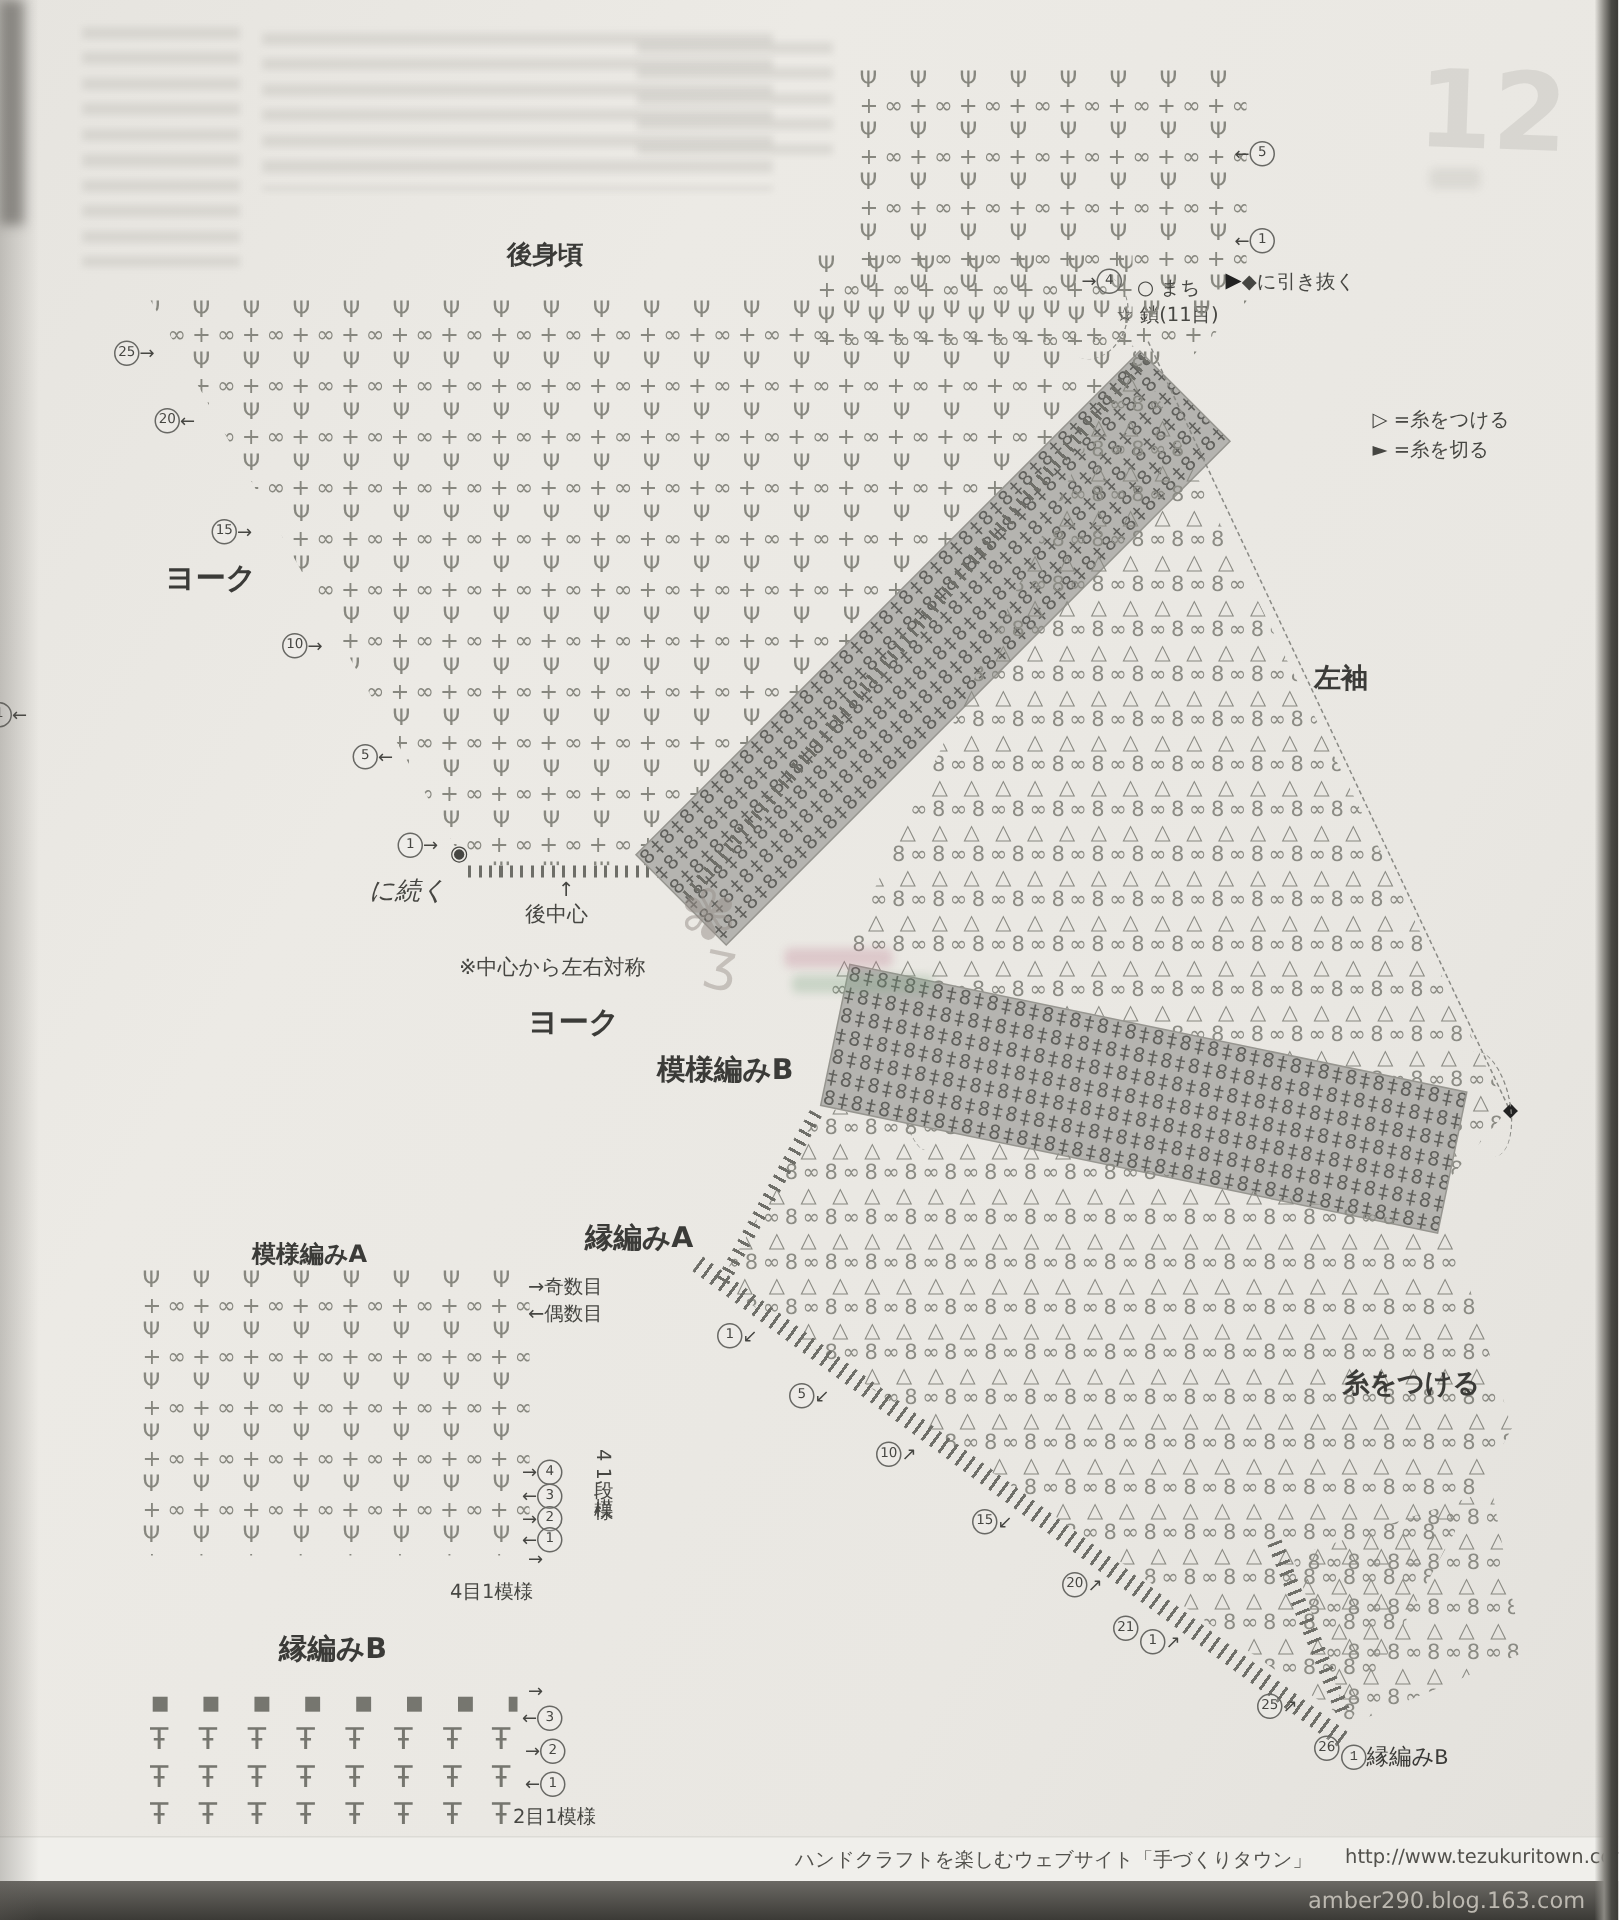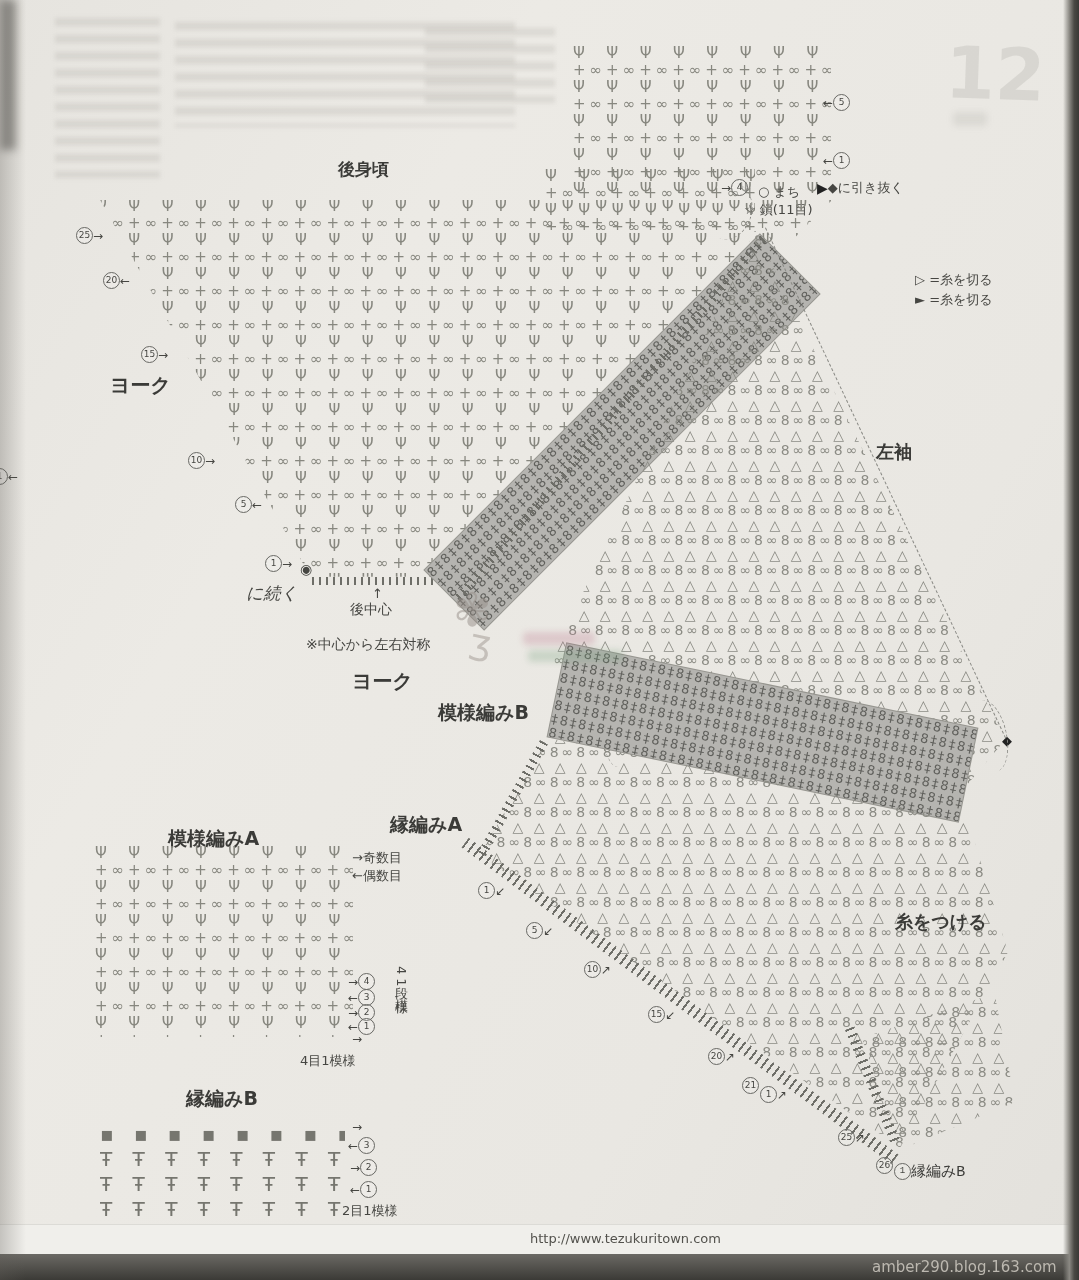--- a/index.html
+++ b/index.html
@@ -135,21 +135,21 @@
 Ψ  Ψ  Ψ  Ψ  Ψ  Ψ  Ψ  Ψ  Ψ  Ψ  Ψ  Ψ  Ψ  Ψ  Ψ  Ψ  Ψ  Ψ  Ψ  Ψ  Ψ  Ψ  Ψ  Ψ  Ψ  Ψ  Ψ  Ψ  Ψ  Ψ  Ψ  Ψ  Ψ  Ψ  Ψ  Ψ  Ψ  Ψ  Ψ  Ψ  Ψ  Ψ  
 +∞+∞+∞+∞+∞+∞+∞+∞+∞+∞+∞+∞+∞+∞+∞+∞+∞+∞+∞+∞+∞+∞+∞+∞+∞+∞+∞+∞+∞+∞+∞+∞+∞+∞+∞+∞+∞+∞+∞+∞+∞+∞</div>
   <span class="mk" style="left:823px;top:92px;"><span class="arr">←</span><span class="circ">5</span></span>
   <span class="mk" style="left:823px;top:150px;"><span class="arr">←</span><span class="circ">1</span></span>
   <span class="mk" style="left:721px;top:177px;"><span class="arr">→</span><span class="circ">4</span></span>
   <div class="dashv" style="left:705px;top:182px;width:46px;height:58px;border-right:1px dashed #8a8a85;border-radius:50%;transform:rotate(18deg);"></div>
   <span class="sm" style="left:758px;top:183px;">○ まち</span>
   <span class="sm" style="left:744px;top:201px;">☆ 鎖(11目)</span>
   <span class="mk" style="left:817px;top:177px;"><span class="arr" style="color:#222;font-size:14px;">▶</span><span class="sm" style="position:static;">◆に引き抜く</span></span>
 
-  <span class="sm" style="left:915px;top:271px;">▷ =糸を切る</span>
+  <span class="sm" style="left:915px;top:271px;">▷ =糸をつける</span>
   <span class="sm" style="left:915px;top:291px;">► =糸を切る</span>
 
   <span class="lbl" style="left:338px;top:158px;font-size:17px;">後身頃</span>
   <div class="pat tulip" style="left:95px;top:198px;width:740px;height:380px;clip-path:polygon(0.7% 0.5%,99.6% 0.5%,49.3% 99.7%,29.1% 99.7%);">Ψ  Ψ  Ψ  Ψ  Ψ  Ψ  Ψ  Ψ  Ψ  Ψ  Ψ  Ψ  Ψ  Ψ  Ψ  Ψ  Ψ  Ψ  Ψ  Ψ  Ψ  Ψ  Ψ  Ψ  Ψ  Ψ  Ψ  Ψ  Ψ  Ψ  Ψ  Ψ  Ψ  Ψ  Ψ  Ψ  Ψ  Ψ  Ψ  Ψ  Ψ  Ψ  
 +∞+∞+∞+∞+∞+∞+∞+∞+∞+∞+∞+∞+∞+∞+∞+∞+∞+∞+∞+∞+∞+∞+∞+∞+∞+∞+∞+∞+∞+∞+∞+∞+∞+∞+∞+∞+∞+∞+∞+∞+∞+∞
 Ψ  Ψ  Ψ  Ψ  Ψ  Ψ  Ψ  Ψ  Ψ  Ψ  Ψ  Ψ  Ψ  Ψ  Ψ  Ψ  Ψ  Ψ  Ψ  Ψ  Ψ  Ψ  Ψ  Ψ  Ψ  Ψ  Ψ  Ψ  Ψ  Ψ  Ψ  Ψ  Ψ  Ψ  Ψ  Ψ  Ψ  Ψ  Ψ  Ψ  Ψ  Ψ  
 +∞+∞+∞+∞+∞+∞+∞+∞+∞+∞+∞+∞+∞+∞+∞+∞+∞+∞+∞+∞+∞+∞+∞+∞+∞+∞+∞+∞+∞+∞+∞+∞+∞+∞+∞+∞+∞+∞+∞+∞+∞+∞
 Ψ  Ψ  Ψ  Ψ  Ψ  Ψ  Ψ  Ψ  Ψ  Ψ  Ψ  Ψ  Ψ  Ψ  Ψ  Ψ  Ψ  Ψ  Ψ  Ψ  Ψ  Ψ  Ψ  Ψ  Ψ  Ψ  Ψ  Ψ  Ψ  Ψ  Ψ  Ψ  Ψ  Ψ  Ψ  Ψ  Ψ  Ψ  Ψ  Ψ  Ψ  Ψ  
 +∞+∞+∞+∞+∞+∞+∞+∞+∞+∞+∞+∞+∞+∞+∞+∞+∞+∞+∞+∞+∞+∞+∞+∞+∞+∞+∞+∞+∞+∞+∞+∞+∞+∞+∞+∞+∞+∞+∞+∞+∞+∞
 Ψ  Ψ  Ψ  Ψ  Ψ  Ψ  Ψ  Ψ  Ψ  Ψ  Ψ  Ψ  Ψ  Ψ  Ψ  Ψ  Ψ  Ψ  Ψ  Ψ  Ψ  Ψ  Ψ  Ψ  Ψ  Ψ  Ψ  Ψ  Ψ  Ψ  Ψ  Ψ  Ψ  Ψ  Ψ  Ψ  Ψ  Ψ  Ψ  Ψ  Ψ  Ψ  
@@ -184,21 +184,21 @@
 +∞+∞+∞+∞+∞+∞+∞+∞+∞+∞+∞+∞+∞+∞+∞+∞+∞+∞+∞+∞+∞+∞+∞+∞+∞+∞+∞+∞+∞+∞+∞+∞+∞+∞+∞+∞+∞+∞+∞+∞+∞+∞
 Ψ  Ψ  Ψ  Ψ  Ψ  Ψ  Ψ  Ψ  Ψ  Ψ  Ψ  Ψ  Ψ  Ψ  Ψ  Ψ  Ψ  Ψ  Ψ  Ψ  Ψ  Ψ  Ψ  Ψ  Ψ  Ψ  Ψ  Ψ  Ψ  Ψ  Ψ  Ψ  Ψ  Ψ  Ψ  Ψ  Ψ  Ψ  Ψ  Ψ  Ψ  Ψ  
 +∞+∞+∞+∞+∞+∞+∞+∞+∞+∞+∞+∞+∞+∞+∞+∞+∞+∞+∞+∞+∞+∞+∞+∞+∞+∞+∞+∞+∞+∞+∞+∞+∞+∞+∞+∞+∞+∞+∞+∞+∞+∞
 Ψ  Ψ  Ψ  Ψ  Ψ  Ψ  Ψ  Ψ  Ψ  Ψ  Ψ  Ψ  Ψ  Ψ  Ψ  Ψ  Ψ  Ψ  Ψ  Ψ  Ψ  Ψ  Ψ  Ψ  Ψ  Ψ  Ψ  Ψ  Ψ  Ψ  Ψ  Ψ  Ψ  Ψ  Ψ  Ψ  Ψ  Ψ  Ψ  Ψ  Ψ  Ψ  
 +∞+∞+∞+∞+∞+∞+∞+∞+∞+∞+∞+∞+∞+∞+∞+∞+∞+∞+∞+∞+∞+∞+∞+∞+∞+∞+∞+∞+∞+∞+∞+∞+∞+∞+∞+∞+∞+∞+∞+∞+∞+∞</div>
   <div class="ticksH" style="left:312px;top:577px;width:150px;height:8px;"></div>
   <span class="lbl" style="left:110px;top:372px;font-size:20px;">ヨーク</span>
   <span class="mk" style="left:76px;top:225px;"><span class="circ">25</span><span class="arr">→</span></span>
   <span class="mk" style="left:103px;top:270px;"><span class="circ">20</span><span class="arr">←</span></span>
   <span class="mk" style="left:141px;top:344px;"><span class="circ">15</span><span class="arr">→</span></span>
-  <span class="mk" style="left:188px;top:420px;margin-top:30px;"><span class="circ">10</span><span class="arr">→</span></span>
+  <span class="mk" style="left:188px;top:420px;"><span class="circ">10</span><span class="arr">→</span></span>
   <span class="mk" style="left:235px;top:494px;"><span class="circ">5</span><span class="arr">←</span></span>
   <span class="mk" style="left:265px;top:553px;"><span class="circ">1</span><span class="arr">→</span></span>
   <span class="sm" style="left:300px;top:561px;font-size:14px;">◉</span>
   <span class="sm" style="left:246px;top:582px;font-size:17px;font-style:italic;">に続く</span>
   <span class="sm" style="left:372px;top:586px;">↑</span>
   <span class="sm" style="left:350px;top:601px;font-size:14px;">後中心</span>
   <span class="sm" style="left:306px;top:636px;font-size:14px;">※中心から左右対称</span>
 
   <span class="mk" style="left:-9px;top:466px;"><span class="circ">1</span><span class="arr">←</span></span>
 
@@ -381,21 +381,21 @@
 8∞8∞8∞8∞8∞8∞8∞8∞8∞8∞8∞8∞8∞8∞8∞8∞8∞8∞8∞8∞8∞8∞8∞8∞8∞8∞8∞8∞8∞8∞8∞8∞8∞8∞8∞8∞8∞8∞8∞8∞8∞8∞
 △ △ △ △ △ △ △ △ △ △ △ △ △ △ △ △ △ △ △ △ △ △ △ △ △ △ △ △ △ △ △ △ △ △ △ △ △ △ △ △ △ △ 
 8∞8∞8∞8∞8∞8∞8∞8∞8∞8∞8∞8∞8∞8∞8∞8∞8∞8∞8∞8∞8∞8∞8∞8∞8∞8∞8∞8∞8∞8∞8∞8∞8∞8∞8∞8∞8∞8∞8∞8∞8∞8∞
 △ △ △ △ △ △ △ △ △ △ △ △ △ △ △ △ △ △ △ △ △ △ △ △ △ △ △ △ △ △ △ △ △ △ △ △ △ △ △ △ △ △ 
 8∞8∞8∞8∞8∞8∞8∞8∞8∞8∞8∞8∞8∞8∞8∞8∞8∞8∞8∞8∞8∞8∞8∞8∞8∞8∞8∞8∞8∞8∞8∞8∞8∞8∞8∞8∞8∞8∞8∞8∞8∞8∞</div>
   <div class="ticksV" style="left:845px;top:1030px;width:10px;height:125px;transform-origin:top left;transform:rotate(-22deg);"></div>
   <span class="mk" style="left:838px;top:1127px;"><span class="circ">25</span><span class="arr">↗</span></span>
   <span class="mk" style="left:876px;top:1155px;"><span class="circ">26</span></span>
   <span class="mk" style="left:894px;top:1162px;font-family:Liberation Mono, monospace;"><span class="circ">1</span><span class="lbl" style="position:static;font-size:15px;font-weight:normal;">縁編みB</span></span>
 
-  <span class="lbl" style="left:168px;top:826px;font-size:19px;">模様編みA</span>
+  <span class="lbl" style="left:168px;top:826px;font-size:16px;">模様編みA</span>
   <div class="pat tulip" style="left:95px;top:845px;width:258px;height:192px;">Ψ  Ψ  Ψ  Ψ  Ψ  Ψ  Ψ  Ψ  Ψ  Ψ  Ψ  Ψ  Ψ  Ψ  Ψ  Ψ  Ψ  Ψ  Ψ  Ψ  Ψ  Ψ  Ψ  Ψ  Ψ  Ψ  Ψ  Ψ  Ψ  Ψ  Ψ  Ψ  Ψ  Ψ  Ψ  Ψ  Ψ  Ψ  Ψ  Ψ  Ψ  Ψ  
 +∞+∞+∞+∞+∞+∞+∞+∞+∞+∞+∞+∞+∞+∞+∞+∞+∞+∞+∞+∞+∞+∞+∞+∞+∞+∞+∞+∞+∞+∞+∞+∞+∞+∞+∞+∞+∞+∞+∞+∞+∞+∞
 Ψ  Ψ  Ψ  Ψ  Ψ  Ψ  Ψ  Ψ  Ψ  Ψ  Ψ  Ψ  Ψ  Ψ  Ψ  Ψ  Ψ  Ψ  Ψ  Ψ  Ψ  Ψ  Ψ  Ψ  Ψ  Ψ  Ψ  Ψ  Ψ  Ψ  Ψ  Ψ  Ψ  Ψ  Ψ  Ψ  Ψ  Ψ  Ψ  Ψ  Ψ  Ψ  
 +∞+∞+∞+∞+∞+∞+∞+∞+∞+∞+∞+∞+∞+∞+∞+∞+∞+∞+∞+∞+∞+∞+∞+∞+∞+∞+∞+∞+∞+∞+∞+∞+∞+∞+∞+∞+∞+∞+∞+∞+∞+∞
 Ψ  Ψ  Ψ  Ψ  Ψ  Ψ  Ψ  Ψ  Ψ  Ψ  Ψ  Ψ  Ψ  Ψ  Ψ  Ψ  Ψ  Ψ  Ψ  Ψ  Ψ  Ψ  Ψ  Ψ  Ψ  Ψ  Ψ  Ψ  Ψ  Ψ  Ψ  Ψ  Ψ  Ψ  Ψ  Ψ  Ψ  Ψ  Ψ  Ψ  Ψ  Ψ  
 +∞+∞+∞+∞+∞+∞+∞+∞+∞+∞+∞+∞+∞+∞+∞+∞+∞+∞+∞+∞+∞+∞+∞+∞+∞+∞+∞+∞+∞+∞+∞+∞+∞+∞+∞+∞+∞+∞+∞+∞+∞+∞
 Ψ  Ψ  Ψ  Ψ  Ψ  Ψ  Ψ  Ψ  Ψ  Ψ  Ψ  Ψ  Ψ  Ψ  Ψ  Ψ  Ψ  Ψ  Ψ  Ψ  Ψ  Ψ  Ψ  Ψ  Ψ  Ψ  Ψ  Ψ  Ψ  Ψ  Ψ  Ψ  Ψ  Ψ  Ψ  Ψ  Ψ  Ψ  Ψ  Ψ  Ψ  Ψ  
 +∞+∞+∞+∞+∞+∞+∞+∞+∞+∞+∞+∞+∞+∞+∞+∞+∞+∞+∞+∞+∞+∞+∞+∞+∞+∞+∞+∞+∞+∞+∞+∞+∞+∞+∞+∞+∞+∞+∞+∞+∞+∞
 Ψ  Ψ  Ψ  Ψ  Ψ  Ψ  Ψ  Ψ  Ψ  Ψ  Ψ  Ψ  Ψ  Ψ  Ψ  Ψ  Ψ  Ψ  Ψ  Ψ  Ψ  Ψ  Ψ  Ψ  Ψ  Ψ  Ψ  Ψ  Ψ  Ψ  Ψ  Ψ  Ψ  Ψ  Ψ  Ψ  Ψ  Ψ  Ψ  Ψ  Ψ  Ψ  
 +∞+∞+∞+∞+∞+∞+∞+∞+∞+∞+∞+∞+∞+∞+∞+∞+∞+∞+∞+∞+∞+∞+∞+∞+∞+∞+∞+∞+∞+∞+∞+∞+∞+∞+∞+∞+∞+∞+∞+∞+∞+∞
@@ -450,20 +450,21 @@
   <span class="mk" style="left:350px;top:1179px;"><span class="arr">←</span><span class="circ">1</span></span>
   <span class="sm" style="left:312px;top:1202px;margin-left:30px;">2目1模様</span>
 
   <span class="wm-flower" style="left:453px;top:583px;">✾</span>
   <span class="wm-swirl" style="left:468px;top:628px;">Ʒ</span>
   <div class="ghost-blob" style="left:523px;top:632px;width:72px;height:13px;background:rgba(185,120,140,.28);"></div>
   <div class="ghost-blob" style="left:528px;top:650px;width:95px;height:12px;background:rgba(120,160,125,.28);"></div>
 
   <div class="footer-strip"></div>
   <div class="footer-row">
+    <span>ハンドクラフトを楽しむウェブサイト「手づくりタウン」</span>
     <span>http://www.tezukuritown.com</span>
 
   </div>
   <div class="darkbar"></div>
   <span class="blog">amber290.blog.163.com</span>
 
   <div class="gutter"></div>
   <div class="gutter-top"></div>
   <div class="edge-right"></div>
 

